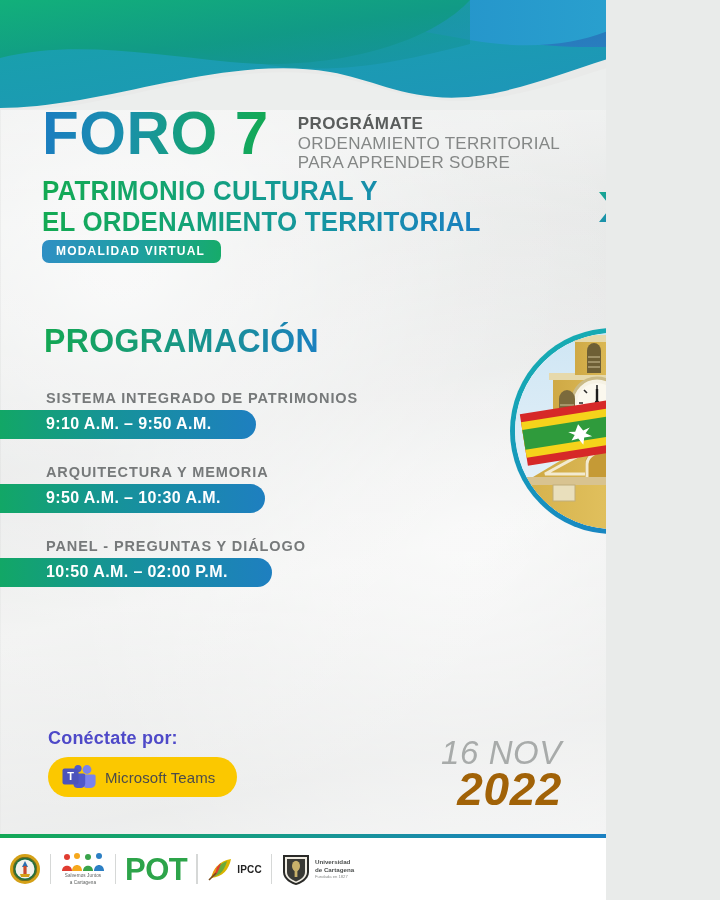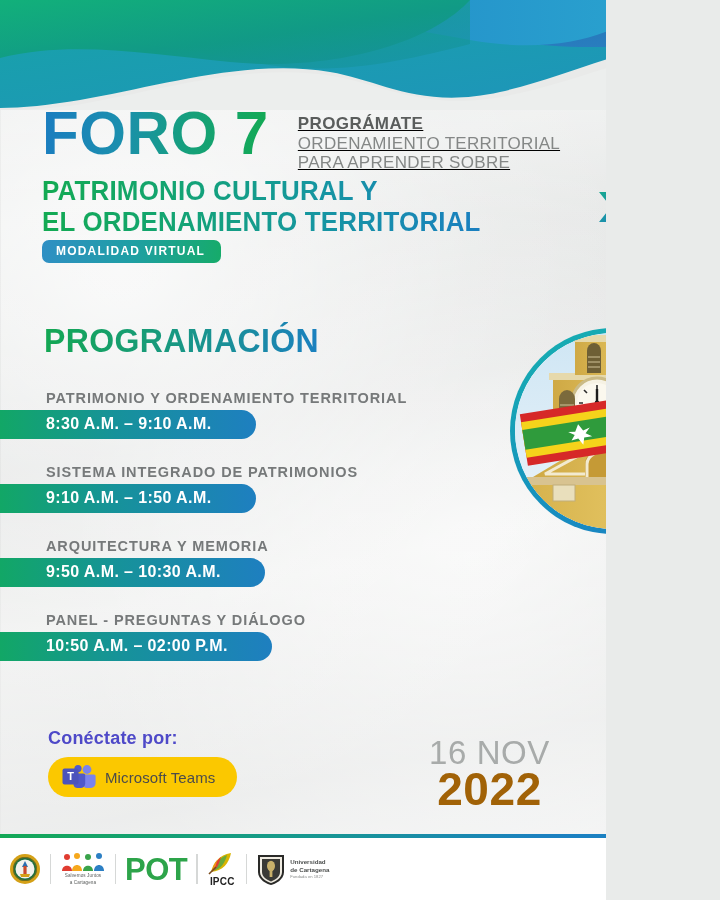--- a/index.html
+++ b/index.html
@@ -80,21 +80,20 @@
     background-clip: text;
     color: transparent;
     transform: scaleX(0.97);
     transform-origin: left center;
     white-space: nowrap;
   }
   .programate-block {
     margin-left: 22px;
     margin-top: 10px;
     line-height: 1.16;
-    text-decoration: underline;
   }
   .programate-bold {
     font-size: 17px;
     font-weight: 700;
     letter-spacing: 0.4px;
     color: #5a5d5c;
     display: block;
   }
   .programate-light {
     font-size: 17px;
@@ -207,23 +206,24 @@
   .teams-label {
     font-size: 15px;
     color: #4b4b4b;
     font-weight: 400;
     letter-spacing: 0.1px;
   }
 
   
   .date-block {
     position: absolute;
-    right: 56px;
+    right: 44px;
     top: 736px;
-    text-align: center;
+    text-align: right;
+    font-style: italic;
   }
   .date-day {
     font-size: 33px;
     font-weight: 400;
     color: #a8abaa;
     letter-spacing: 0.6px;
     line-height: 1;
   }
   .date-year {
     font-size: 46px;
@@ -415,26 +415,22 @@
         <path d="M3,2 L11,2 L23,17 L11,32 L3,32 L15,17 Z" fill="url(#cg3)"></path>
       </svg>
     </div>
 
     <div class="modalidad">MODALIDAD VIRTUAL</div>
 
     <div class="programacion">PROGRAMACIÓN</div>
 
     <div class="schedule">
       <div class="sched-item">
-        <div class="sched-title">PATRIMONIO Y ORDENAMIENTO TERRITORIAL</div>
-        <div class="sched-time">8:30 A.M. – 9:10 A.M.</div>
-      </div>
-      <div class="sched-item">
         <div class="sched-title">SISTEMA INTEGRADO DE PATRIMONIOS</div>
-        <div class="sched-time">9:10 A.M. – 1:50 A.M.</div>
+        <div class="sched-time">9:10 A.M. – 9:50 A.M.</div>
       </div>
       <div class="sched-item">
         <div class="sched-title">ARQUITECTURA Y MEMORIA</div>
         <div class="sched-time">9:50 A.M. – 10:30 A.M.</div>
       </div>
       <div class="sched-item">
         <div class="sched-title">PANEL - PREGUNTAS Y DIÁLOGO</div>
         <div class="sched-time">10:50 A.M. – 02:00 P.M.</div>
       </div>
     </div>
@@ -605,21 +601,21 @@
     <div class="divider"></div>
 
     <div class="logo-cell">
       <div class="pot-text">POT</div>
     </div>
     <div class="divider"></div>
 
     <div class="divider"></div>
 
     <div class="logo-cell">
-      <div style="display:flex;flex-direction:column;align-items:center;">
+      <div style="display:flex;flex-direction:row;align-items:center;">
         <svg width="30" height="24" viewBox="0 0 30 24">
           <path d="M4,21 C6,12 12,4 24,2 C22,12 16,20 4,21 Z" fill="#d9b400"></path>
           <path d="M6,20 C8,13 12,7 20,4 C18,12 14,18 6,20 Z" fill="#6aaa3a"></path>
           <path d="M5,20.5 C7,15 9,10 14,6 C12,13 10,18 5,20.5 Z" fill="#e03c31"></path>
           <path d="M4.5,21 C6,17 7,13 10,9 C9,15 8,19 4.5,21 Z" fill="#f28c1b"></path>
           <path d="M2,23 L9,16" stroke="#7a4a1a" stroke-width="1.6"></path>
         </svg>
         <div class="ipcc-text">IPCC</div>
       </div>
     </div>

